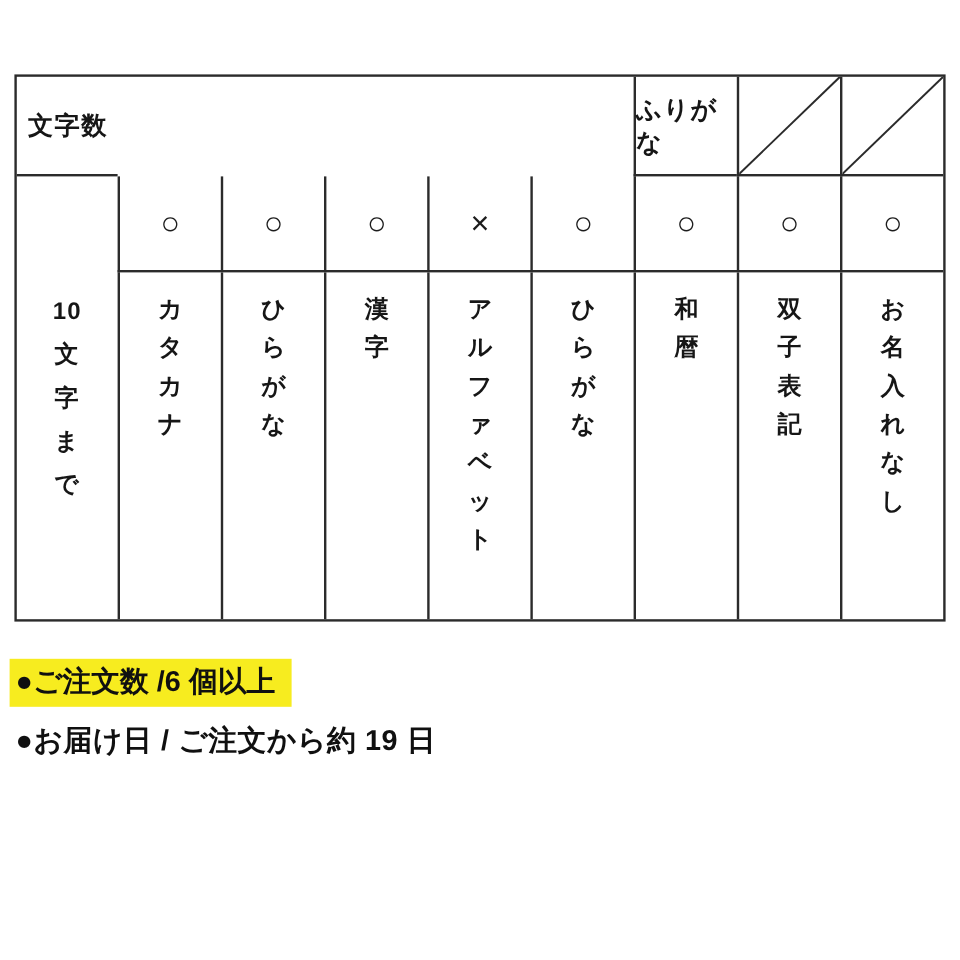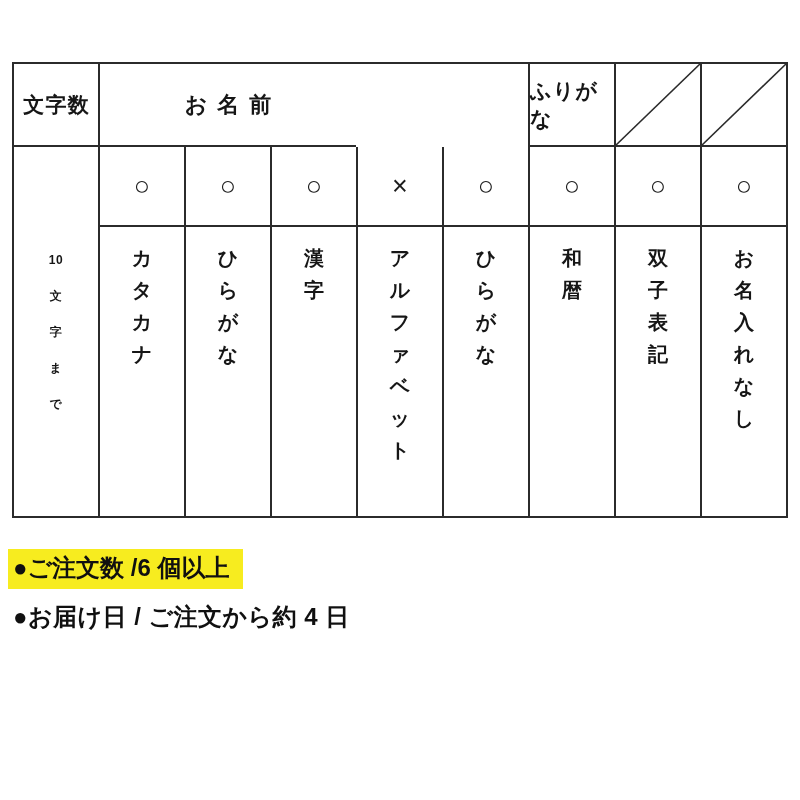--- a/index.html
+++ b/index.html
@@ -34,21 +34,21 @@
   .h-name{grid-column:2/5;grid-row:1;}
   .h-furi{grid-column:5/7;grid-row:1;}
   .h-birth{grid-column:7/8;grid-row:1;}
   .h-diag1{grid-column:8/9;grid-row:1;}
   .h-diag2{grid-column:9/10;grid-row:1;}
   .diag-svg{position:absolute;left:0;top:0;width:100%;height:100%;display:block;}
 
   .label-cell{
     grid-column:1;grid-row:2/4;
     display:flex;flex-direction:column;align-items:center;justify-content:center;
-    font-weight:700;font-size:12px;
+    font-weight:700;font-size:20px;
   }
   .label-cell .vchar{display:block;line-height:36px;text-align:center;letter-spacing:0.05em;}
 
   .marks-row{
     grid-column:2/10;grid-row:2;
     display:flex;
     border-left:2px solid #2b2b2b;
     border-bottom:2px solid #2b2b2b;
   }
   .marks-row .mcell{
@@ -77,23 +77,20 @@
 </style>
 </head>
 <body>
 
 <div class="spec-table">
 
   <div class="hcell h-moji">
     <span class="sp-sm">文字数</span>
   </div>
 
-  <div class="hcell bl h-name">
-    <span class="sp">お名前</span>
-  </div>
 
 
   <div class="hcell bl h-birth">
     <span class="sp-sm">ふりがな</span>
   </div>
 
   <div class="hcell bl h-diag1">
     <svg class="diag-svg" viewBox="0 0 100 100" preserveAspectRatio="none">
       <line x1="0" y1="100" x2="100" y2="0" stroke="#2b2b2b" stroke-width="1.6" vector-effect="non-scaling-stroke"></line>
     </svg>
@@ -176,15 +173,15 @@
       </div>
   </div>
 
 </div>
 
 <div class="notes">
   <span class="note-line">
     <span class="hl" style="background: rgb(247, 236, 31);">●ご注文数 /6 個以上</span>
   </span>
   <span class="note-line">
-    <span class="plain">●お届け日 / ご注文から約 4 日</span>
+    <span class="plain">●お届け日 / ご注文から約 19 日</span>
   </span>
 </div>
 
 </body></html>

